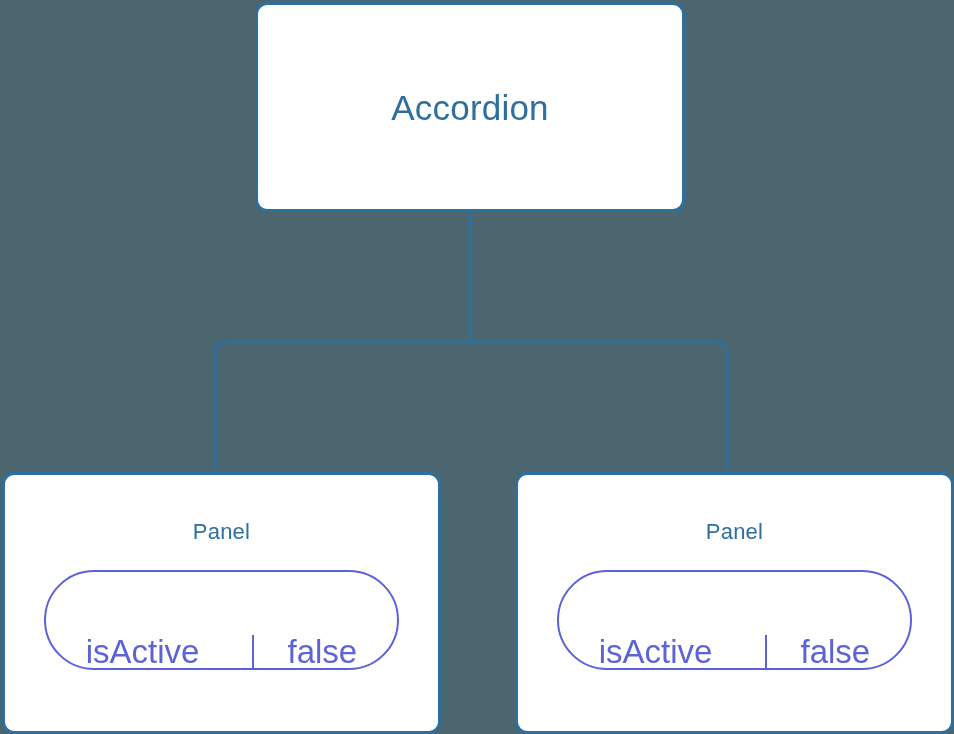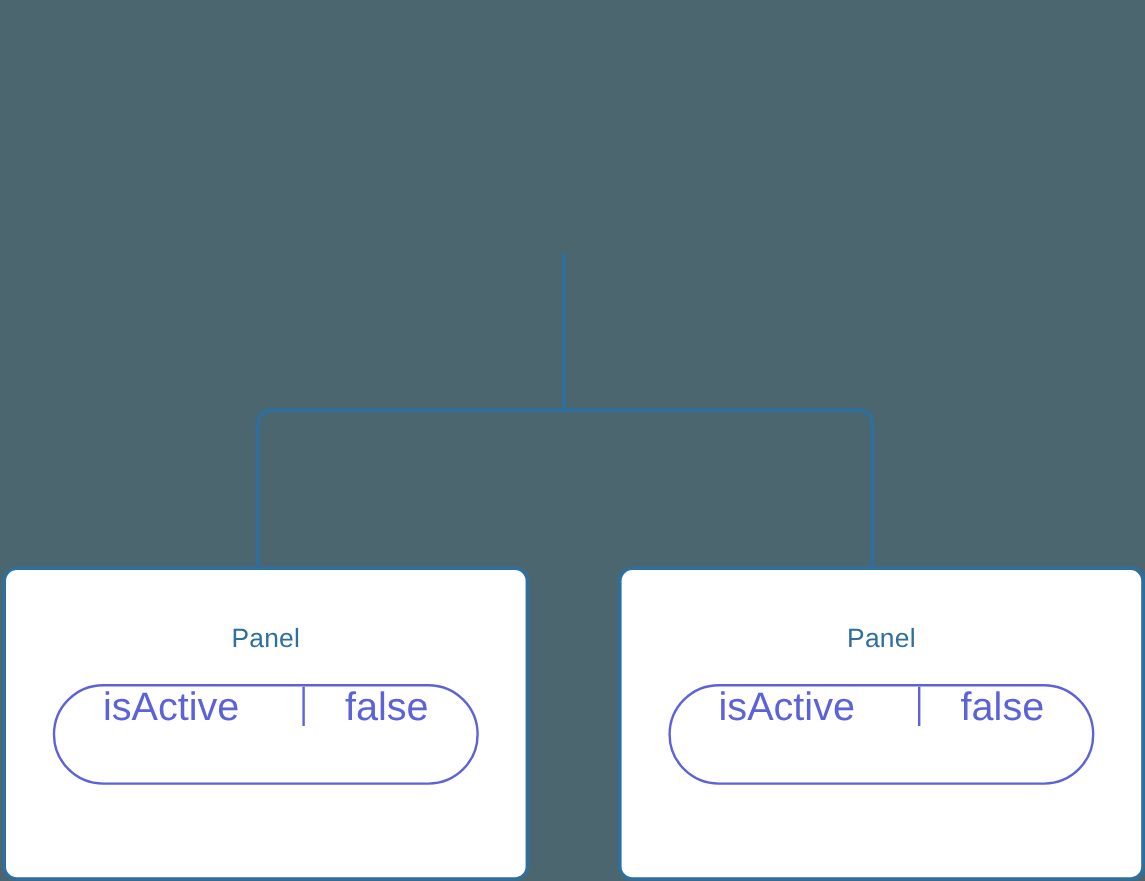--- a/index.html
+++ b/index.html
@@ -69,24 +69,24 @@
   #node-panel-1 { left: 515px; }
 
   .node-panel .node-title {
     font-size: 22px;
   }
 
   
   .pill {
     margin-top: 27px;
     display: flex;
-    align-items: flex-start;
+    align-items: flex-end;
     border: 2px solid #5c63d8;
     border-radius: 999px;
-    height: 84px;
+    height: 100px;
     box-sizing: border-box;
     background: #ffffff;
     overflow: hidden;
   }
   .pill-key,
   .pill-value {
     display: flex;
     align-items: center;
     justify-content: center;
     color: #5c63d8;
@@ -111,20 +111,23 @@
 
   <svg id="edges" viewBox="0 0 954 734" width="954" height="734" fill="none">
 
     <path d="M 470 211 L 470 342" stroke="#2e6f9e" stroke-width="3" fill="none" stroke-linecap="butt"></path>
 
     <path d="M 470 342 L 227 342 Q 215 342 215 354 L 215 474" stroke="#2e6f9e" stroke-width="3" fill="none" stroke-linecap="butt"></path>
 
     <path d="M 470 342 L 715 342 Q 727 342 727 354 L 727 474" stroke="#2e6f9e" stroke-width="3" fill="none" stroke-linecap="butt"></path>
   </svg>
 
+  <div class="node" id="node-root">
+    <span class="node-title">Accordion</span>
+  </div>
 
   <div class="node node-panel" id="node-panel-0">
     <span class="node-title">Panel</span>
     <div class="pill">
       <span class="pill-key">isActive</span>
       <span class="pill-value">false</span>
     </div>
   </div>
 
   <div class="node node-panel" id="node-panel-1">

